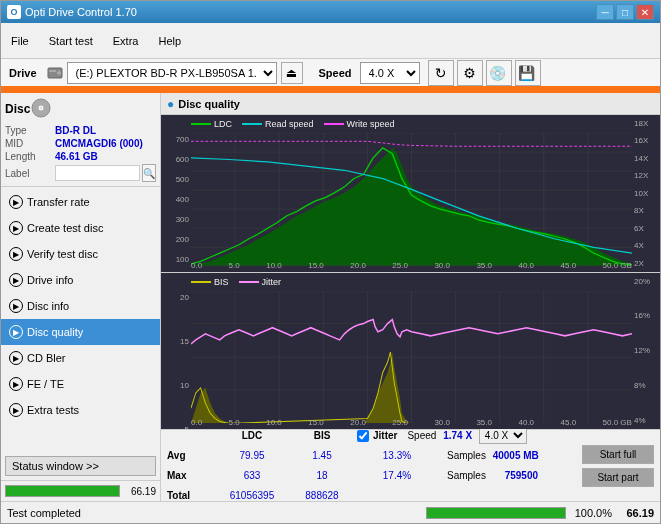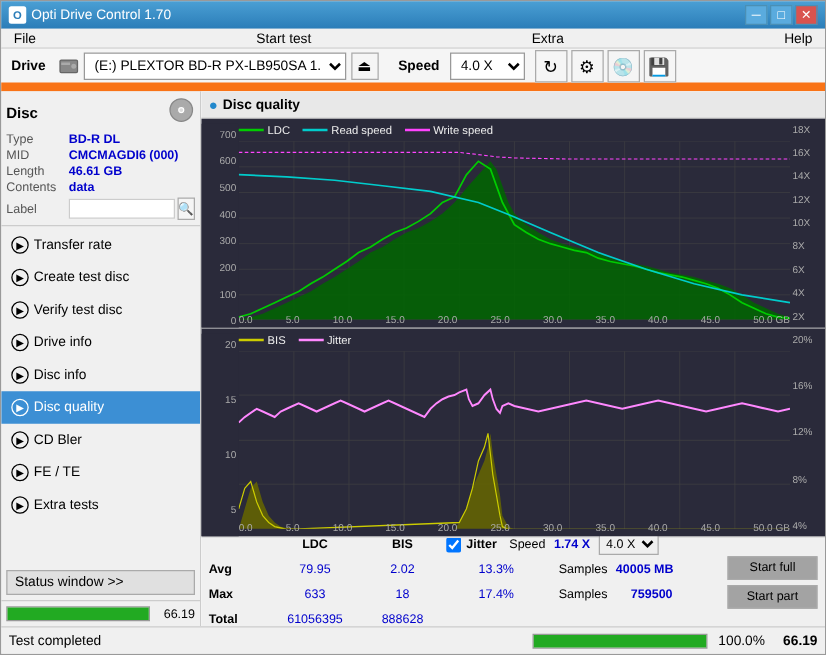--- a/index.html
+++ b/index.html
@@ -64,24 +64,23 @@
       align-items: center;
       justify-content: center;
       cursor: pointer;
     }
     .title-btn.close { background: #d9534f; }
     .menu-bar {
       background: #f0f0f0;
       border-bottom: 1px solid #ccc;
       display: flex;
       align-items: center;
-      height: 16px;
+      height: 36px;
       padding: 0 4px;
       gap: 8px;
-      justify-content: space-between;
     }
     .menu-item {
       padding: 2px 6px;
       font-size: 11px;
       cursor: pointer;
       color: #000;
     }
     .toolbar {
       background: #f5f5f5;
       border-bottom: 7px solid #f97316;
@@ -166,21 +165,21 @@
       display: flex;
       flex-direction: column;
     }
     .disc-section {
       border-bottom: 1px solid #ccc;
       padding: 4px;
     }
     .disc-header {
       display: flex;
       align-items: center;
-      justify-content: space-between;
+      justify-content: flex-start;
       margin-bottom: 4px;
     }
     .disc-title {
       font-size: 12px;
       font-weight: bold;
     }
     .disc-info-table {
       width: 100%;
       font-size: 10px;
     }
@@ -343,21 +342,21 @@
       align-items: center;
       gap: 3px;
     }
     .legend-color {
       width: 20px;
       height: 2px;
     }
     .y-axis {
       position: absolute;
       left: 0;
-      top: 4px;
+      top: 16px;
       width: 30px;
       height: 100%;
       display: flex;
       flex-direction: column;
       justify-content: space-between;
       padding: 4px 2px;
       background: #2a2a3a;
     }
     .y-axis-label {
       font-size: 8px;
@@ -575,24 +574,20 @@
             <span class="disc-info-value">BD-R DL</span>
           </div>
           <div class="disc-info-row">
             <span class="disc-info-label">MID</span>
             <span class="disc-info-value">CMCMAGDI6 (000)</span>
           </div>
           <div class="disc-info-row">
             <span class="disc-info-label">Length</span>
             <span class="disc-info-value">46.61 GB</span>
           </div>
-          <div class="disc-info-row">
-            <span class="disc-info-label">Contents</span>
-            <span class="disc-info-value">data</span>
-          </div>
           <div class="disc-label-row">
             <span class="disc-info-label">Label</span>
             <input class="disc-label-input" type="text" value="" style="">
             <button class="disc-label-btn">🔍</button>
           </div>
         </div>
       </div>
 
       <div class="nav-buttons">
         <div class="nav-btn">
@@ -843,21 +838,21 @@
                 <span class="speed-val" style="margin-left:4px;">1.74 X</span>
                 <select style="margin-left:4px;font-size:10px;border:1px solid #aaa;padding:1px;">
                   <option>4.0 X</option>
                 </select>
               </div>
             </div>
 
             <div class="stats-row">
               <span class="stats-header">Avg</span>
               <span class="stats-col-val">79.95</span>
-              <span class="stats-col-val">2.02</span>
+              <span class="stats-col-val">1.45</span>
               <span class="jitter-val" style="width:80px;text-align:center;">13.3%</span>
               <div class="speed-stats">
                 <span class="speed-label">Samples</span>
                 <span class="speed-val" style="margin-left:4px;">40005 MB</span>
               </div>
             </div>
 
             <div class="stats-row">
               <span class="stats-header">Max</span>
               <span class="stats-col-val">633</span>

